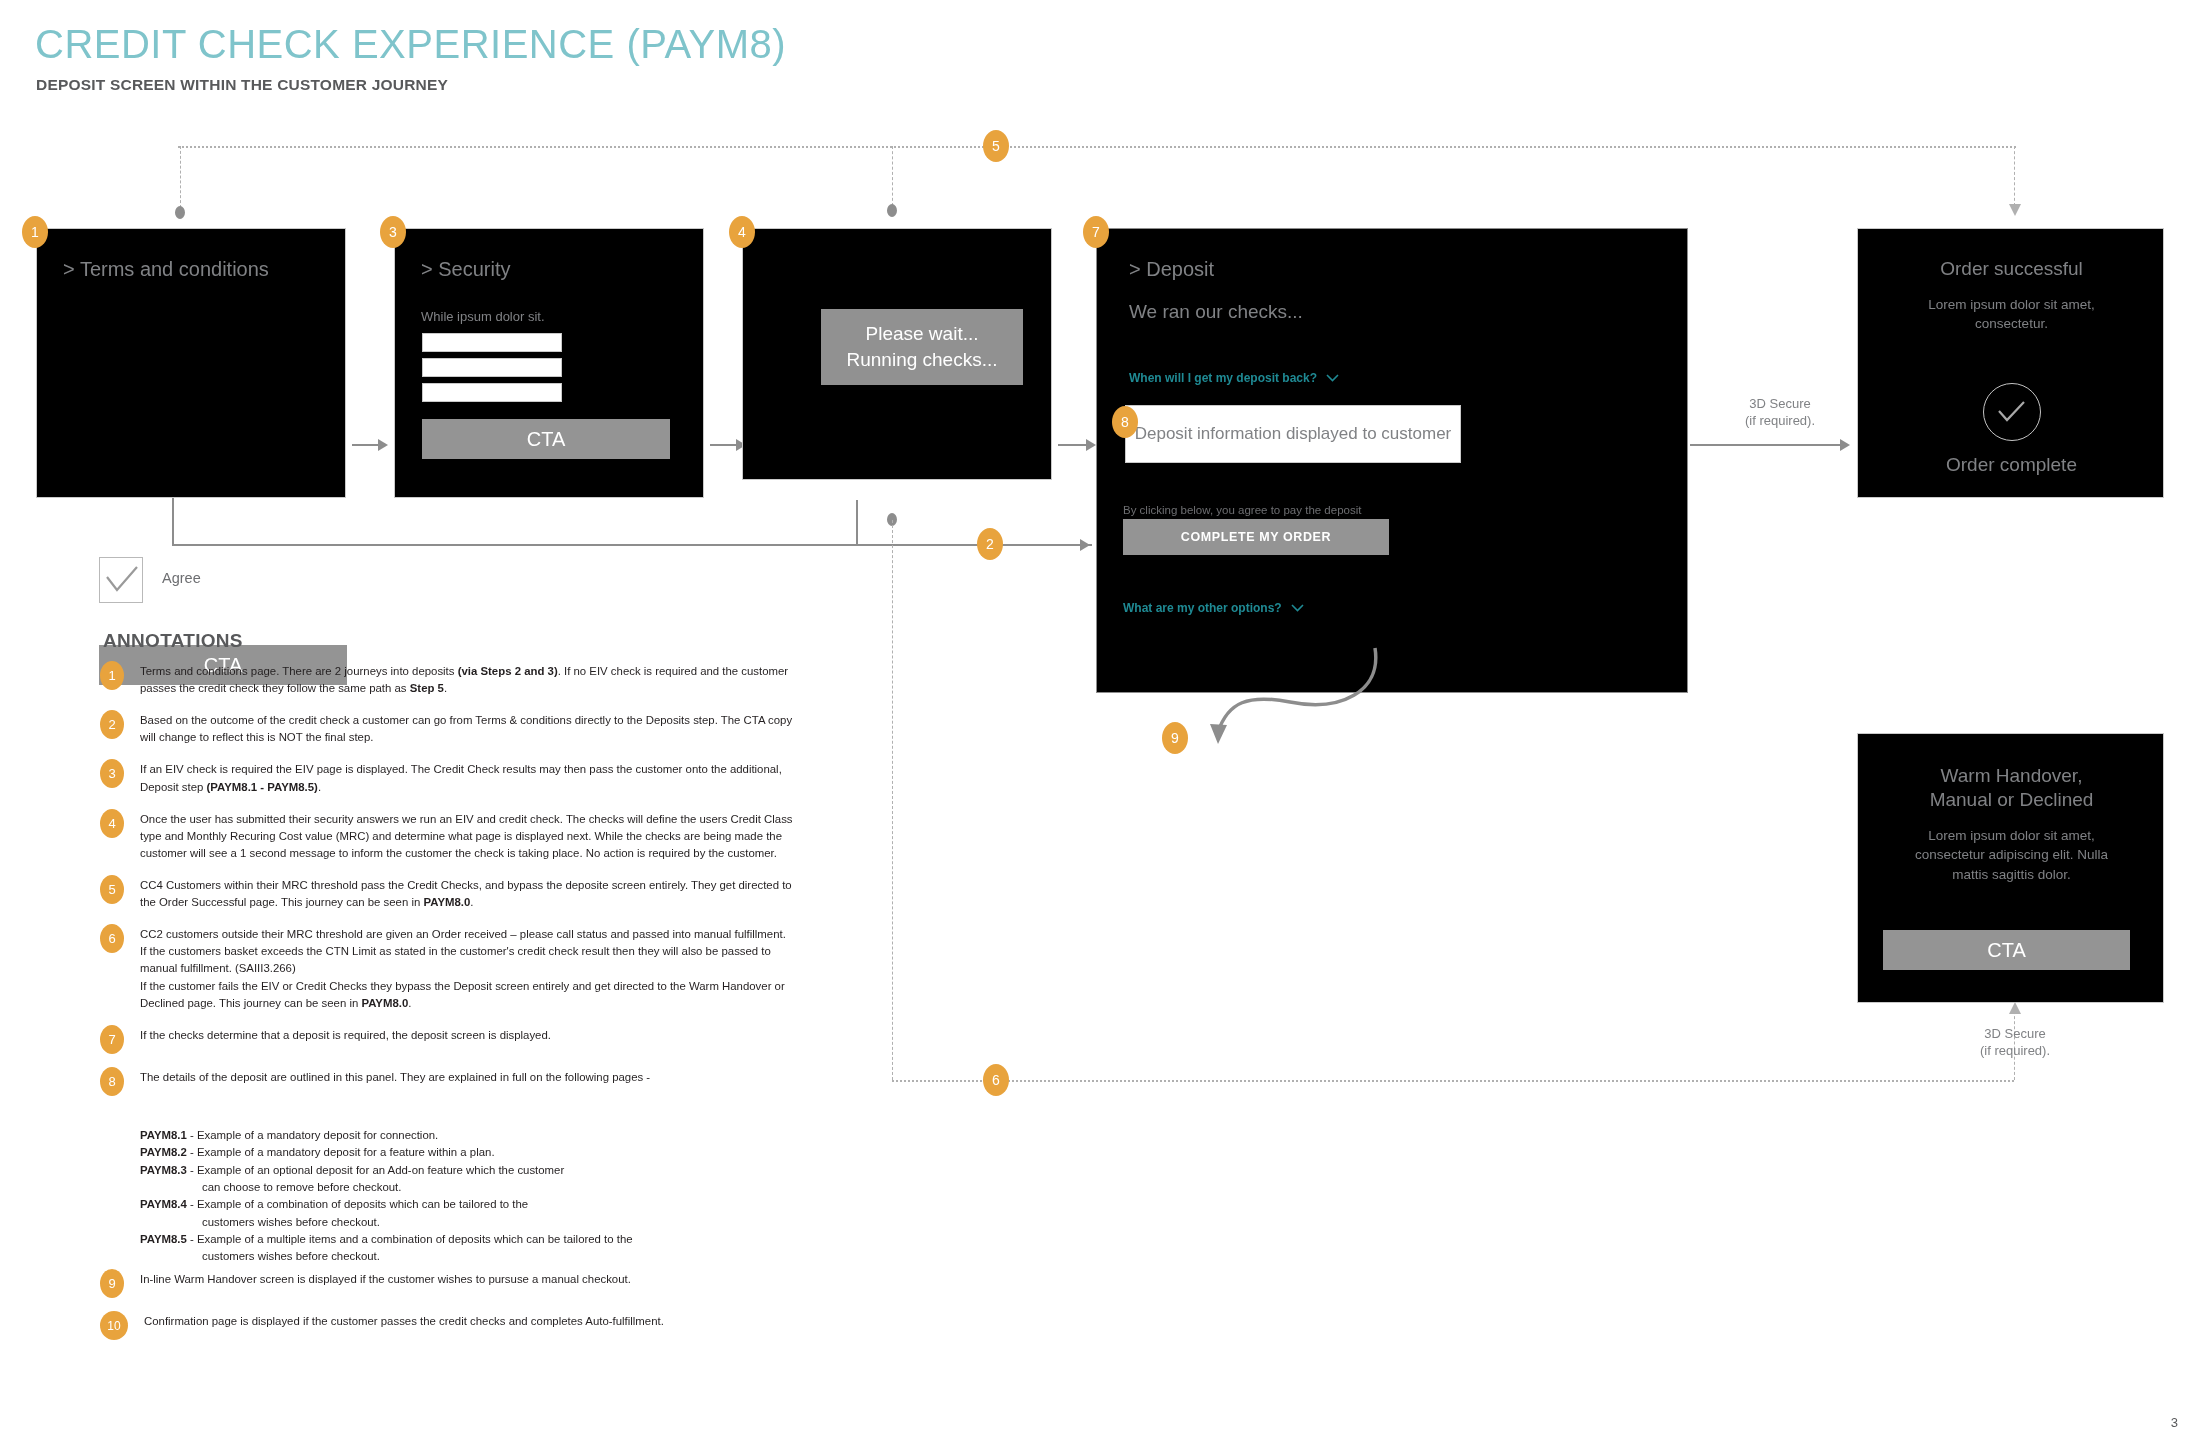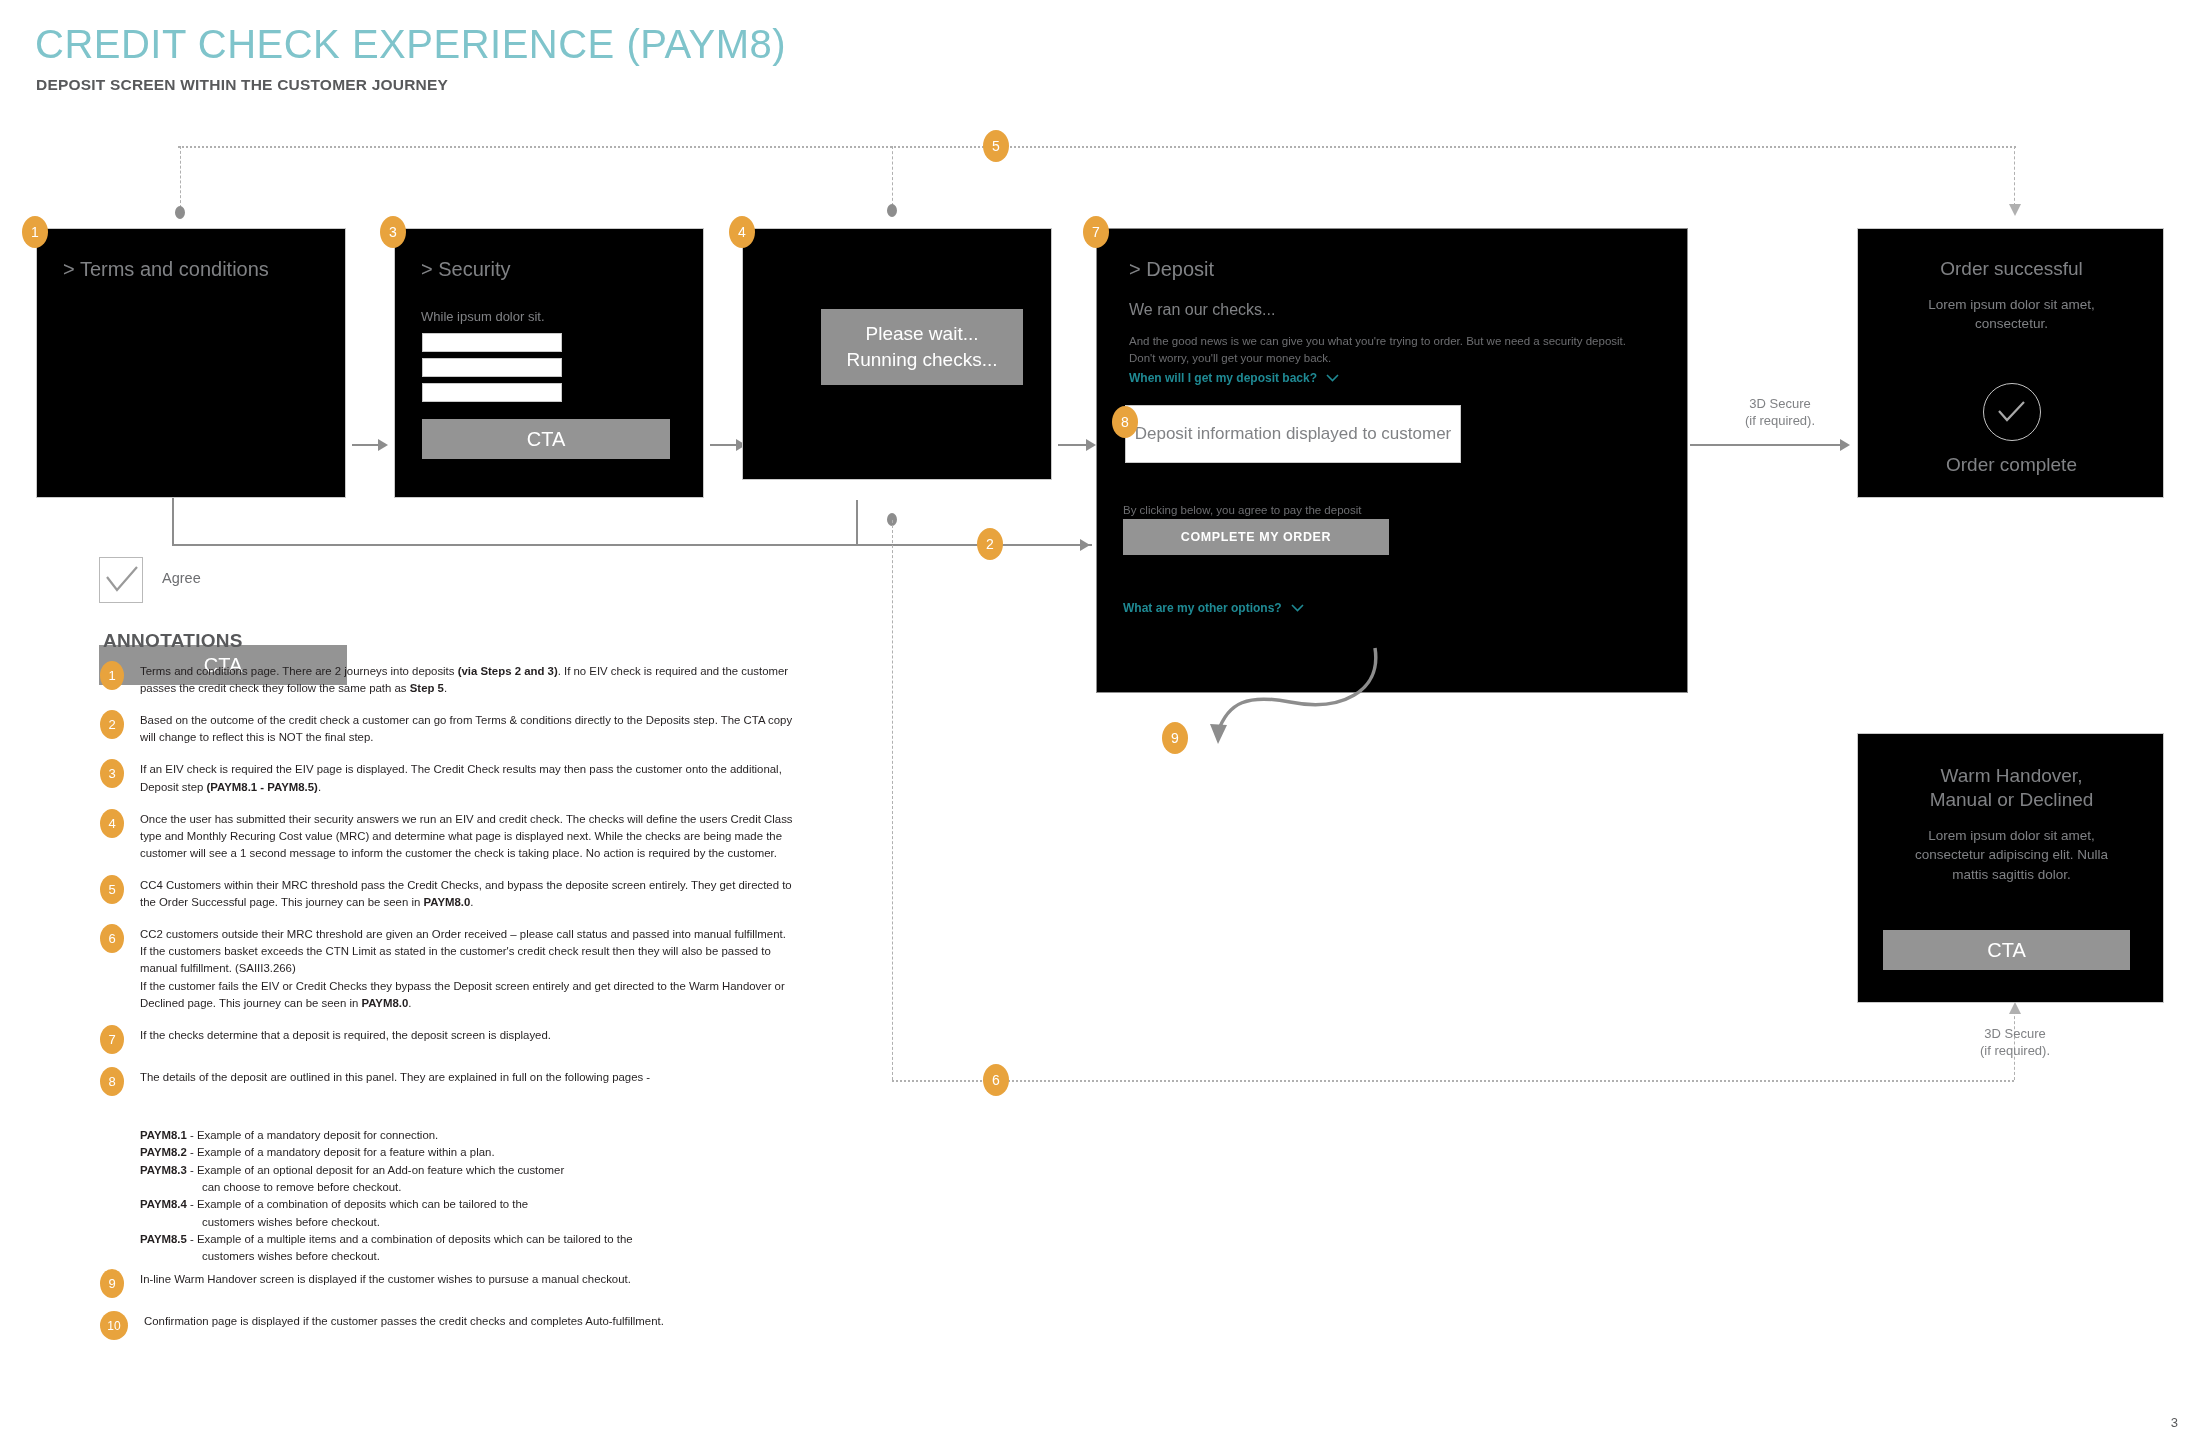--- a/index.html
+++ b/index.html
@@ -176,22 +176,21 @@
       <span>Running checks...</span>
     </div>
   </div>
 
   <div class="hline" style="left:1058px;top:444px;width:30px;"></div>
   <div class="arrow-r" style="left:1086px;top:439px;"></div>
 
   <div class="badge" style="left:1083px;top:216px;">7</div>
   <div class="screen strong" style="left:1096px;top:228px;width:592px;height:465px;padding-left:8px;">
     <div class="scr-head" style="left:32px;top:29px;">&gt; Deposit</div>
-    <div class="scr-head" style="left:32px;top:72px;font-size:16px;">We ran our checks...</div>
-    <div class="body-txt" style="left:32px;top:104px;width:510px;">And the good news is we can give you what you're trying to order. But we need a security deposit. Don't worry, you'll get your money back.</div>
+    <div class="scr-head" style="left:32px;top:72px;font-size:19px;">We ran our checks...</div>
     <div class="link" style="left:32px;top:142px;">
       <span>When will I get my deposit back?</span>
       <span class="chev">
         <svg width="13" height="8" viewBox="0 0 13 8">
             <path d="M1 1 L6.5 6.5 L12 1" fill="none" stroke="#1f8a94" stroke-width="1.6"></path>
           </svg>
       </span>
     </div>
     <div class="infobox" style="left:28px;top:176px;width:336px;height:58px;">
       <span>Deposit information displayed to customer</span>

